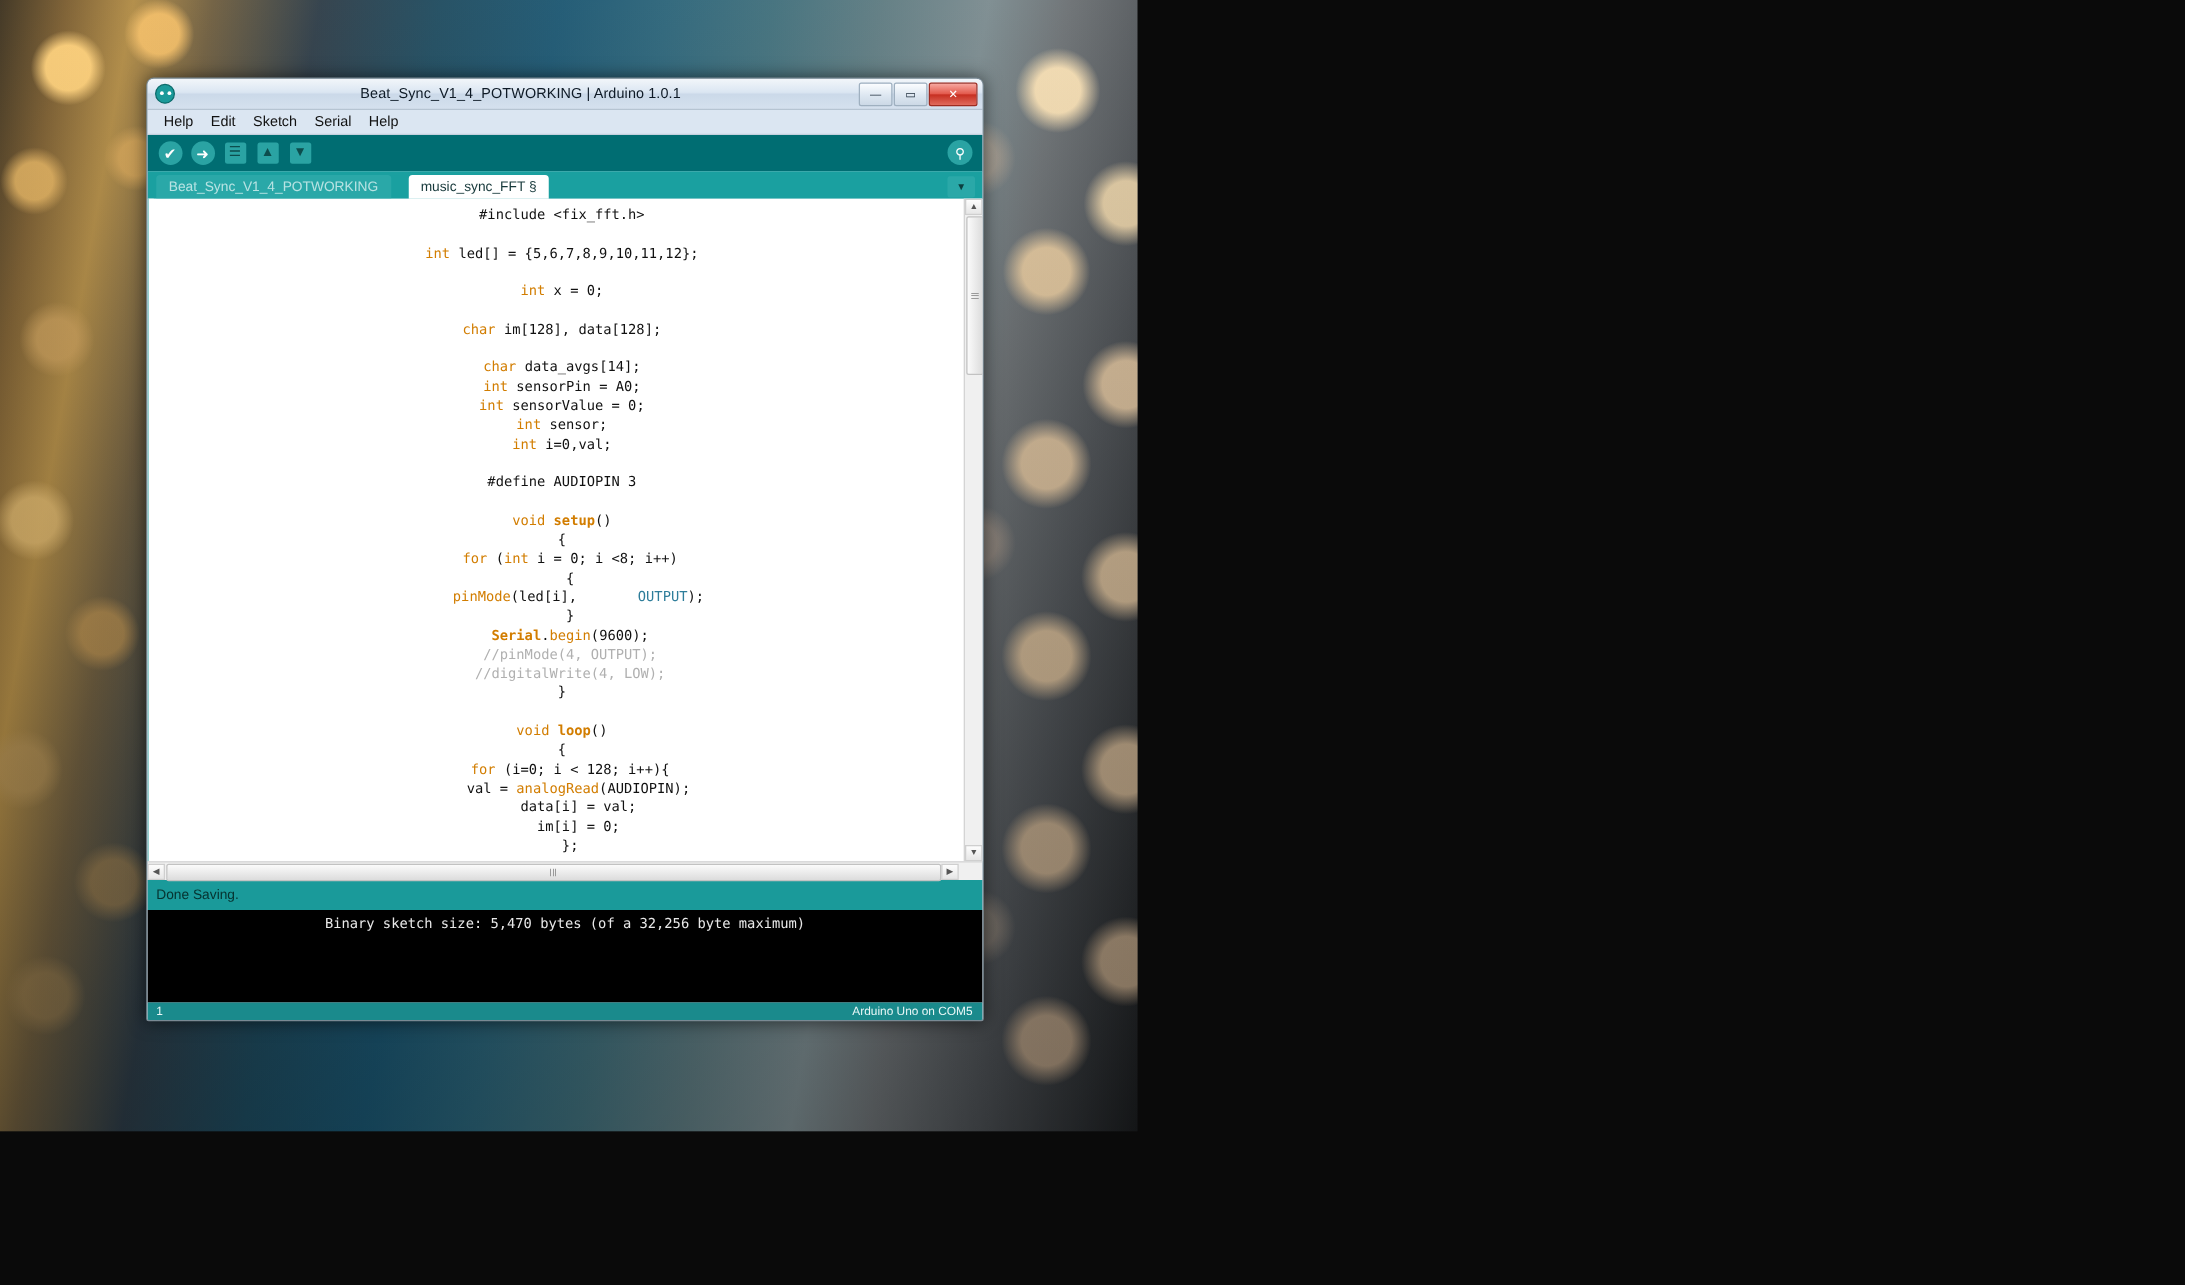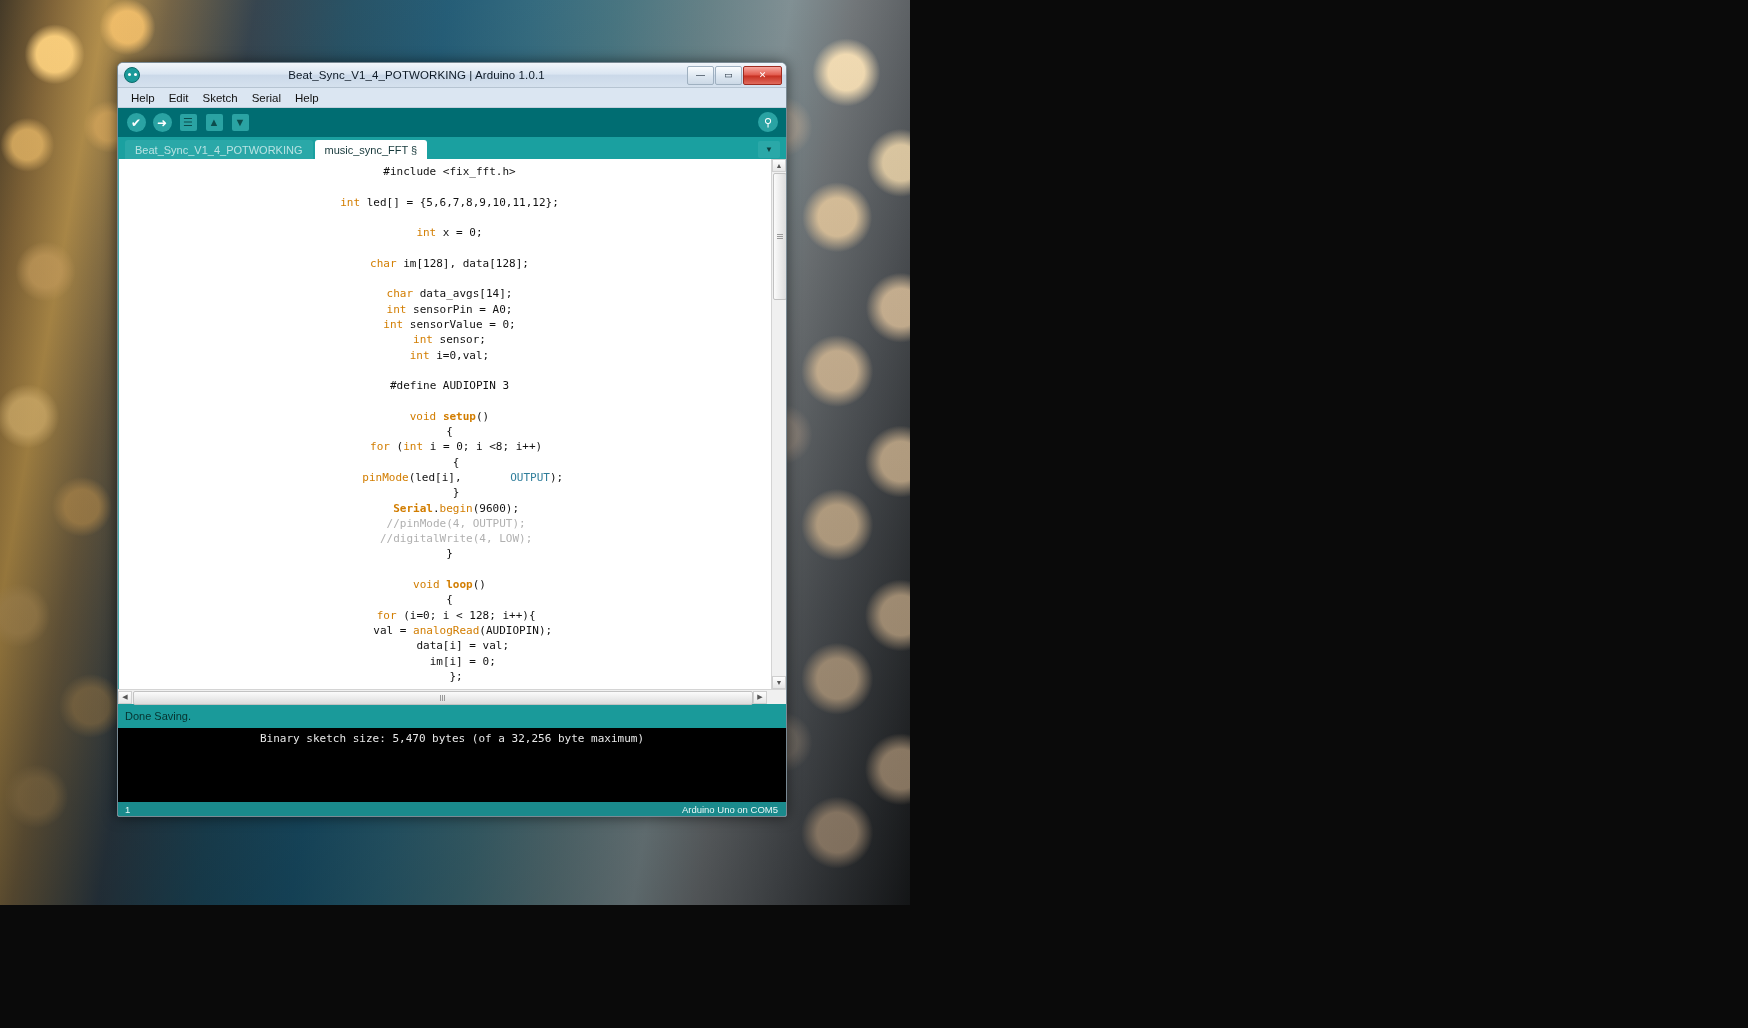--- a/index.html
+++ b/index.html
@@ -126,21 +126,21 @@
     border-radius:50%;background:#2aa3a3;
     display:flex;align-items:center;justify-content:center;color:#fff;font-size:11px;
   }
   .tabbar{
     height:22px;flex:0 0 22px;background:#1aa0a0;
     display:flex;align-items:flex-end;padding-left:7px;position:relative;
   }
   .tab{
     height:19px;padding:0 10px;display:flex;align-items:center;
     font-size:11px;border-radius:3px 3px 0 0;white-space:nowrap;
-    margin-right:2px;
+    margin-right:14px;
   }
   .tab.inactive{background:#2aa8a8;color:#b8e3e3;}
   .tab.active{background:#ffffff;color:#16383a;}
   .tab-menu{
     position:absolute;right:6px;bottom:1px;width:22px;height:17px;
     background:#2aa8a8;display:flex;align-items:center;justify-content:center;
     color:#0b3f3f;font-size:8px;border-radius:2px;
   }
   .editor-wrap{
     flex:1 1 auto;background:#fff;position:relative;display:flex;min-height:0;

